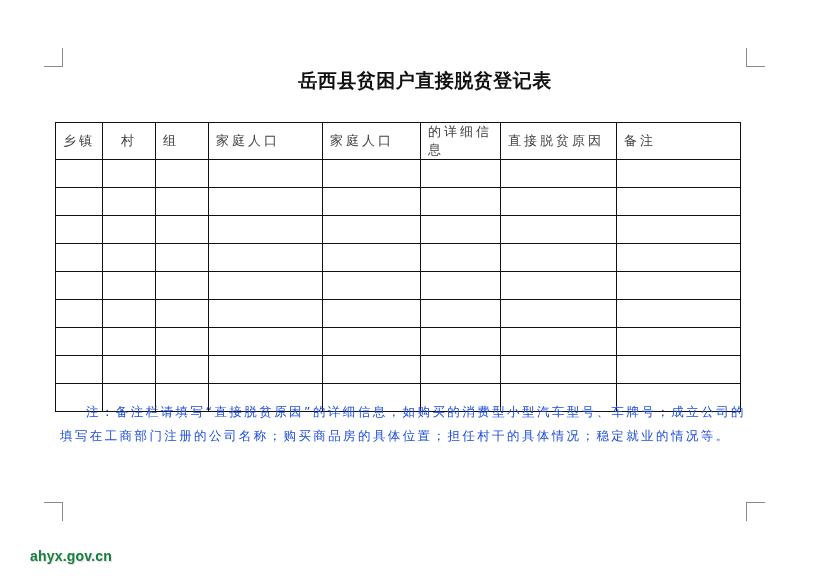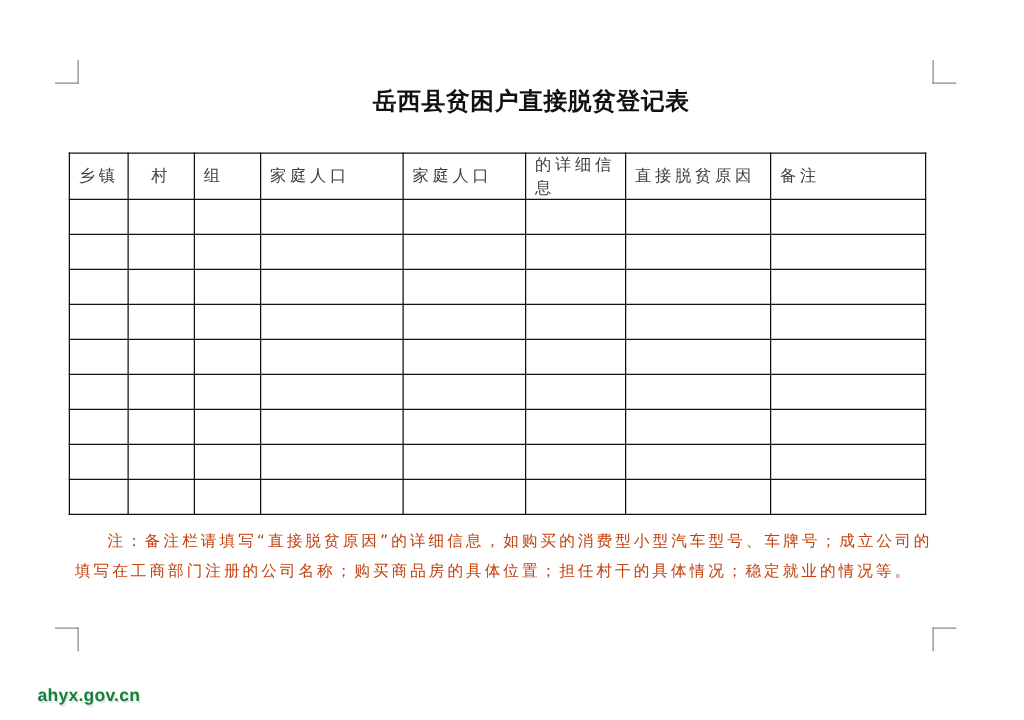--- a/index.html
+++ b/index.html
@@ -60,26 +60,26 @@
       padding-left: 7px;
       color: #404040;
       letter-spacing: 3px;
       height: 27px;
     }
     table.reg th.center { text-align: center; padding-left: 0; }
 
     .note {
       position: absolute;
       left: 60px;
-      top: 421px;
+      top: 400px;
       width: 686px;
       font-size: 12.5px;
       line-height: 24px;
       letter-spacing: 2.4px;
-      color: #c2410c;
+      color: #1d4ed8;
       text-indent: 26px;
       text-align: justify;
     }
 
     .watermark {
       position: absolute;
       left: 22px;
       top: 514px;
       width: 120px;
       height: 56px;

